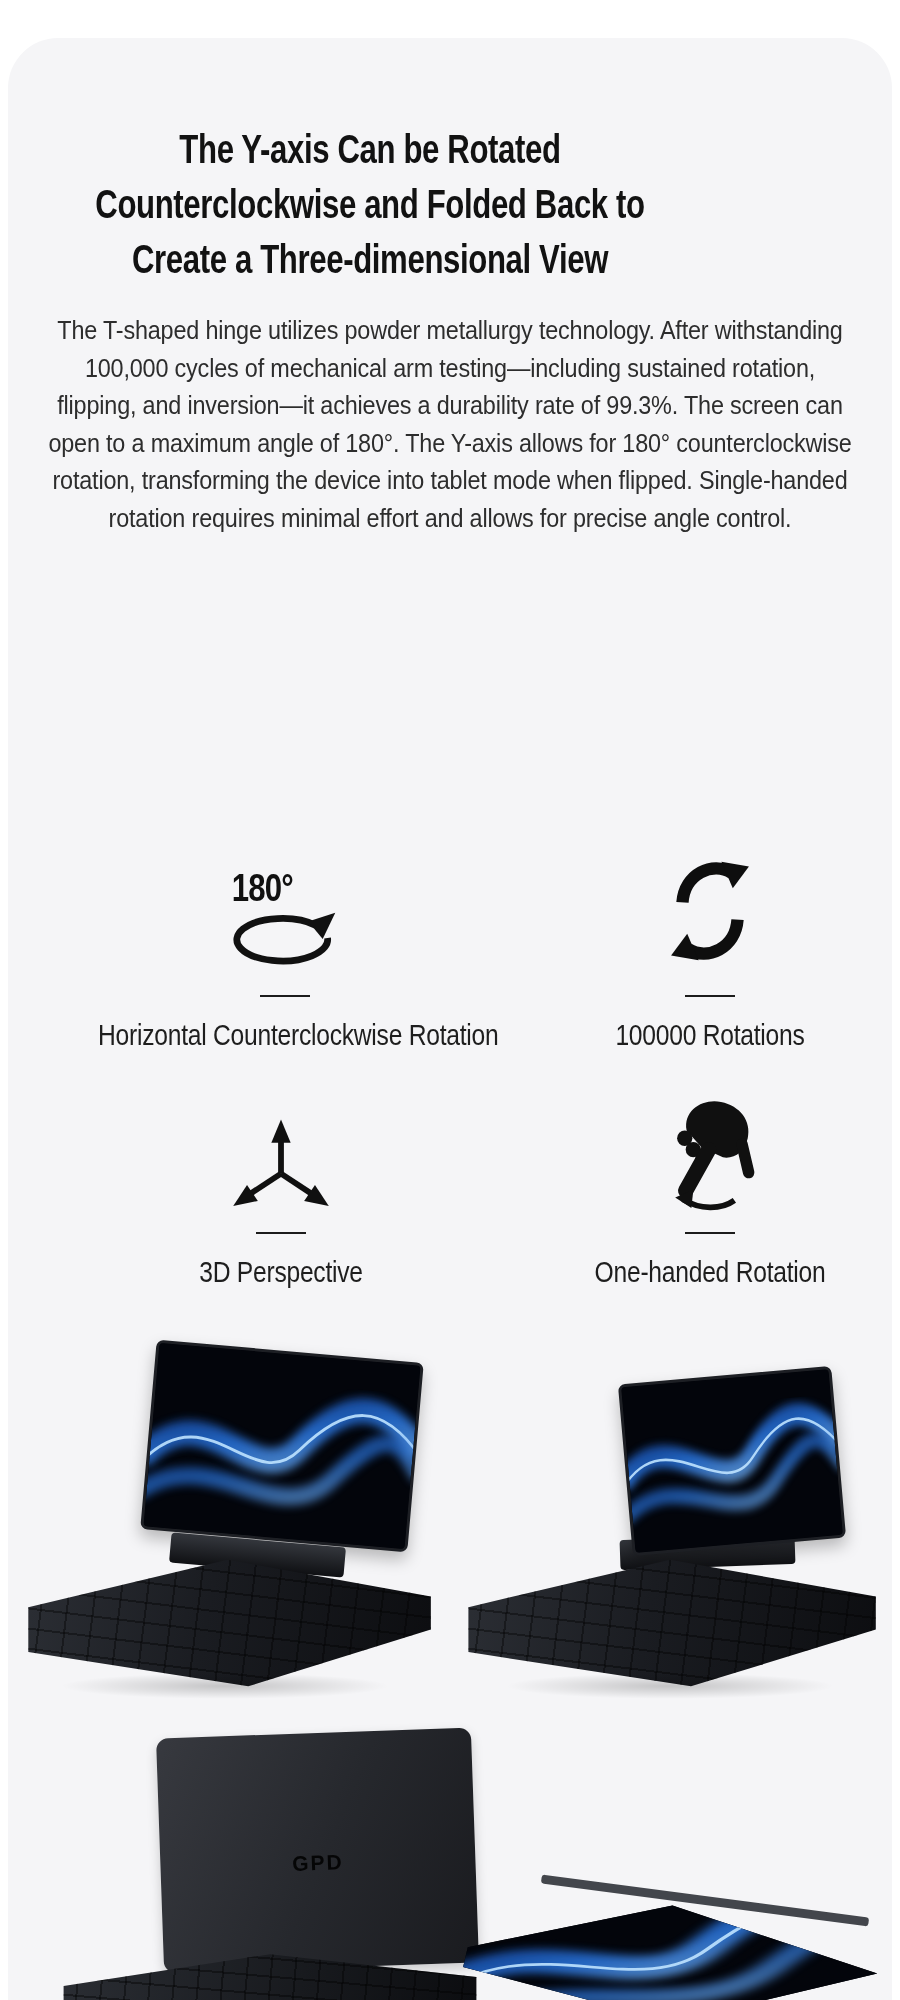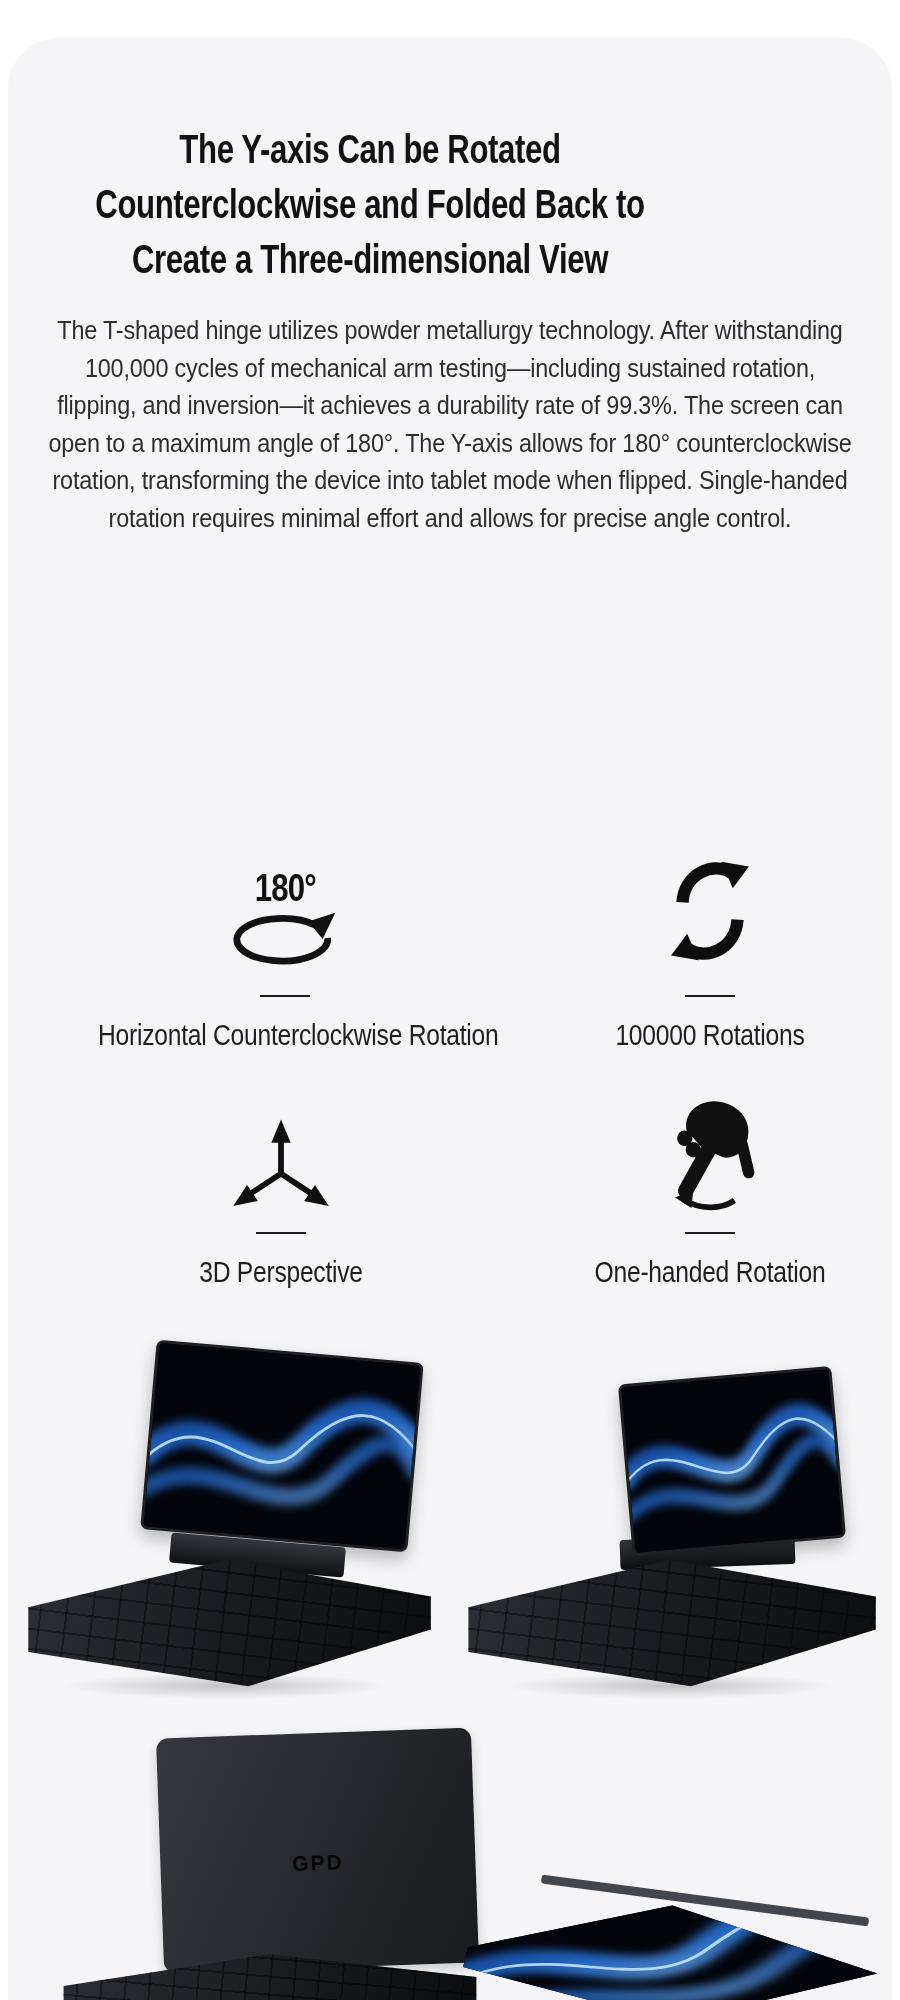--- a/index.html
+++ b/index.html
@@ -32,21 +32,21 @@
   .f2{left:490px;top:845px;}
   .f3{left:61px;top:1092px;}
   .f4{left:490px;top:1092px;}
   .icon-box{height:122px;display:flex;align-items:flex-end;justify-content:center;}
   .divider{width:50px;height:2px;background:#1c1c1c;margin:28px auto 0;}
   .f3 .divider,.f4 .divider{margin-top:18px;}
   .feat-label{
     margin-top:22px;font-size:29px;color:#1e1e1e;white-space:nowrap;
     transform:scaleX(0.85);transform-origin:50% 50%;letter-spacing:-0.3px;
   }
-  .icon-stack{display:flex;flex-direction:column;align-items:center;}
+  .icon-stack{display:flex;flex-direction:column;align-items:flex-start;}
   .badge-180{
     font-weight:700;font-size:38px;line-height:1;color:#111;
     transform:scaleX(0.82);letter-spacing:-1px;margin-bottom:2px;
   }
   
   .laptop{position:absolute;}
   .lapA{left:20px;top:1345px;width:415px;height:350px;}
   .lapB{left:460px;top:1345px;width:420px;height:350px;}
   .screen{
     position:absolute;background:#04060c;border:3px solid #1d1f24;border-radius:7px;

